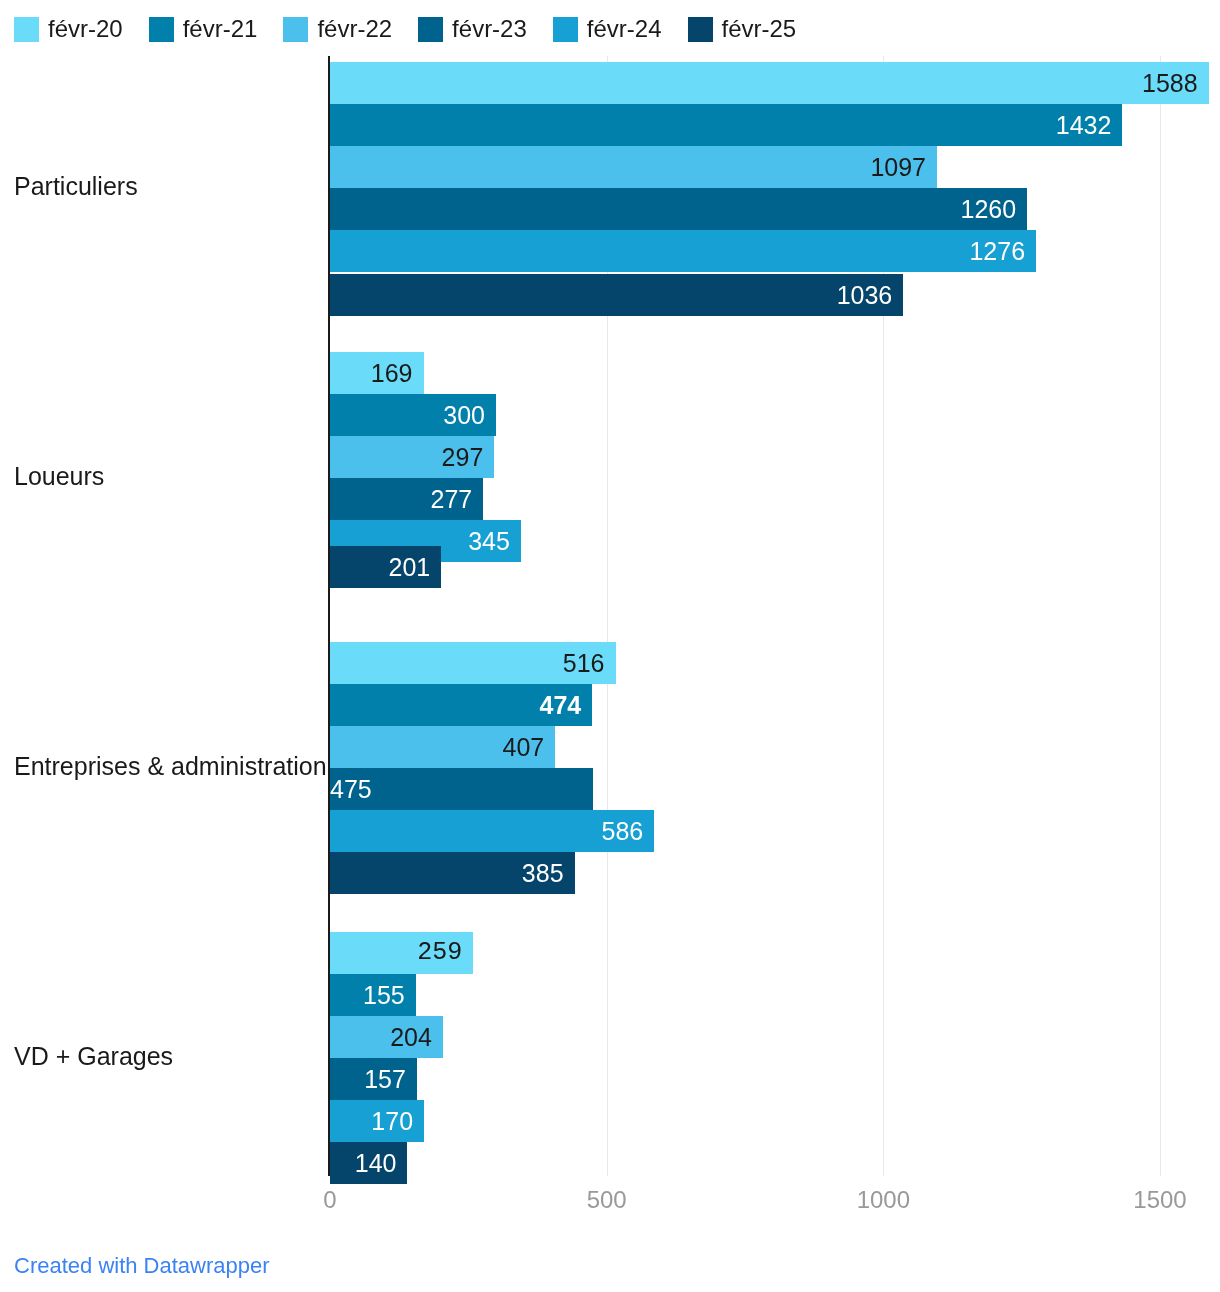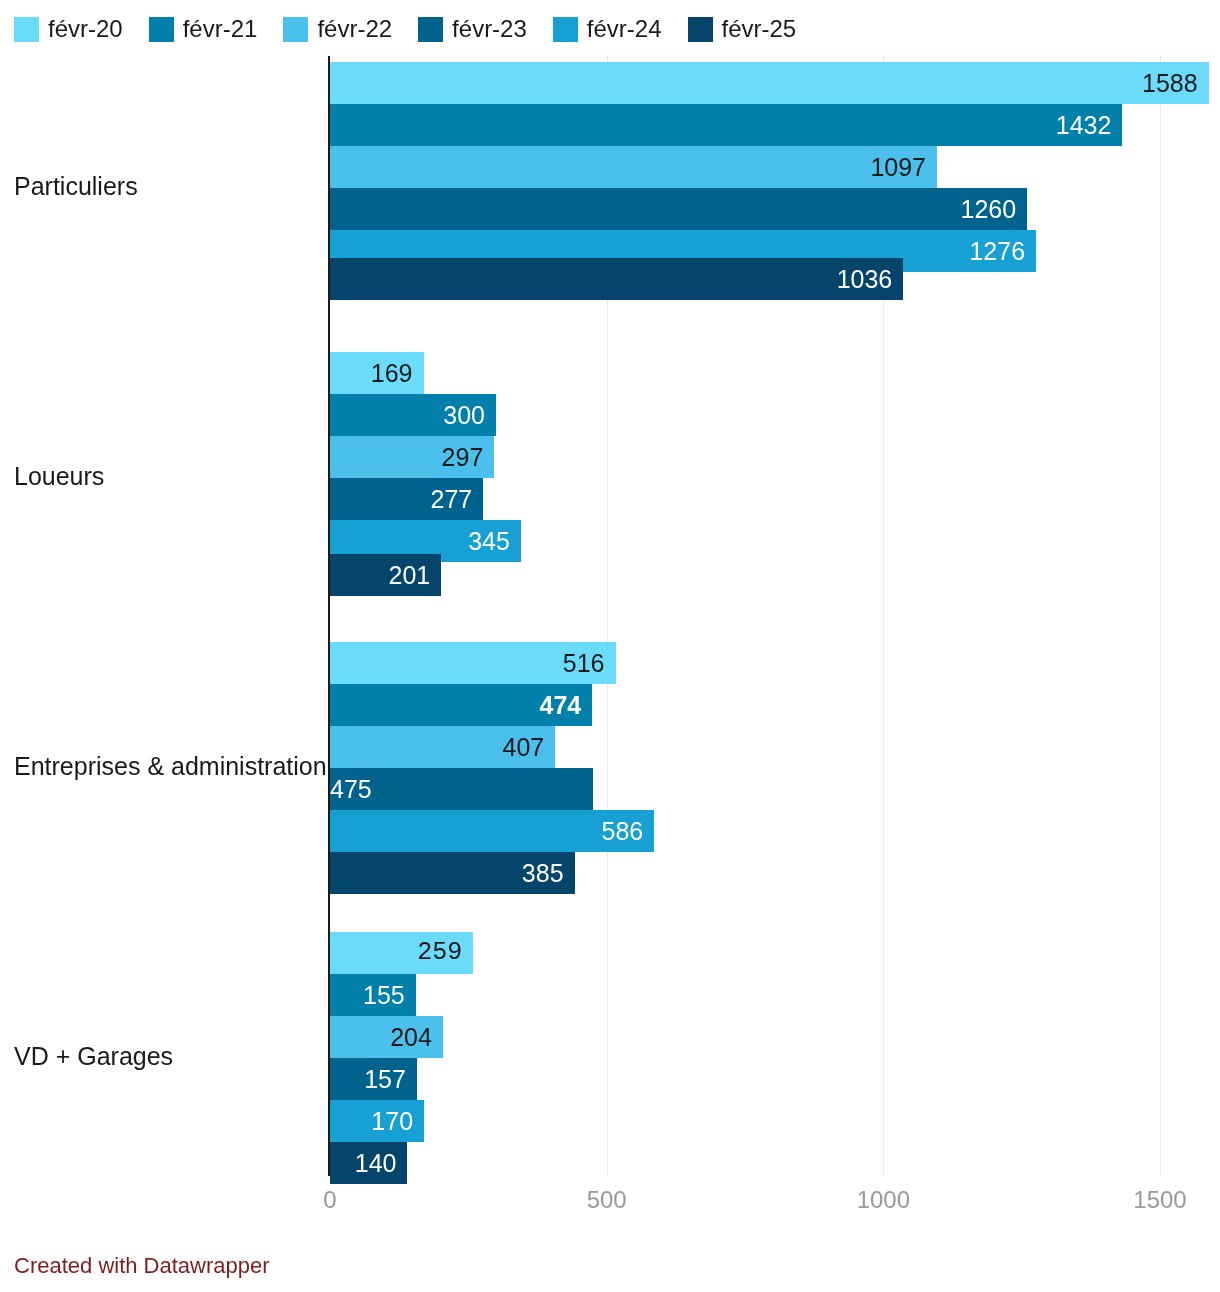--- a/index.html
+++ b/index.html
@@ -130,21 +130,21 @@
     transform: translateX(-50%);
     white-space: nowrap;
   }
 
   
   #footer {
     position: absolute;
     left: 14px;
     top: 1253px;
     font-size: 22px;
-    color: #7f1d1d;
+    color: #3b82f6;
   }
 </style>
 </head>
 <body>
 
 <div id="legend">
     <div class="legend-item">
       <span class="legend-swatch" style="background: rgb(106, 220, 250);"></span>
       <span class="legend-label">févr-20</span>
     </div>
@@ -190,21 +190,21 @@
           <div class="bar-value dark-text" style="left: 0px; width: 607.007px; text-align: right;">1097</div>
         </div>
         <div class="bar-row" style="top: 126px; width: 890px;">
           <div class="bar" style="width: 697.2px; background: rgb(0, 99, 142);"></div>
           <div class="bar-value light-text" style="left: 0px; width: 697.2px; text-align: right;">1260</div>
         </div>
         <div class="bar-row" style="top: 168px; width: 890px;">
           <div class="bar" style="width: 706.053px; background: rgb(23, 160, 211);"></div>
           <div class="bar-value light-text" style="left: 0px; width: 706.053px; text-align: right;">1276</div>
         </div>
-        <div class="bar-row" style="top: 196px; width: 816px;">
+        <div class="bar-row" style="top: 212px; width: 816px;">
           <div class="bar" style="width: 573.253px; background: rgb(5, 69, 107);"></div>
           <div class="bar-value light-text" style="left: 0px; width: 573.253px; text-align: right;">1036</div>
         </div>
       </div>
       <div class="group" style="top: 296px; height: 252px;">
         <div class="bar-row" style="top: 0px; width: 890px;">
           <div class="bar" style="width: 93.5133px; background: rgb(106, 220, 250);"></div>
           <div class="bar-value dark-text" style="left: 0px; width: 93.5133px; text-align: right;">169</div>
         </div>
         <div class="bar-row" style="top: 42px; width: 890px;">
@@ -216,21 +216,21 @@
           <div class="bar-value dark-text" style="left: 0px; width: 164.34px; text-align: right;">297</div>
         </div>
         <div class="bar-row" style="top: 126px; width: 890px;">
           <div class="bar" style="width: 153.273px; background: rgb(0, 99, 142);"></div>
           <div class="bar-value light-text" style="left: 0px; width: 153.273px; text-align: right;">277</div>
         </div>
         <div class="bar-row" style="top: 168px; width: 890px;">
           <div class="bar" style="width: 190.9px; background: rgb(23, 160, 211);"></div>
           <div class="bar-value light-text" style="left: 0px; width: 190.9px; text-align: right;">345</div>
         </div>
-        <div class="bar-row" style="top: 202px; width: 890px;">
+        <div class="bar-row" style="top: 194px; width: 890px;">
           <div class="bar" style="width: 111.22px; background: rgb(5, 69, 107);"></div>
           <div class="bar-value light-text" style="left: 0px; width: 111.22px; text-align: right;">201</div>
         </div>
       </div>
       <div class="group" style="top: 586px; height: 252px;">
         <div class="bar-row" style="top: 0px; width: 890px;">
           <div class="bar" style="width: 285.52px; background: rgb(106, 220, 250);"></div>
           <div class="bar-value dark-text" style="left: 0px; width: 285.52px; text-align: right;">516</div>
         </div>
         <div class="bar-row" style="top: 42px; width: 890px; font-weight: bold;">

